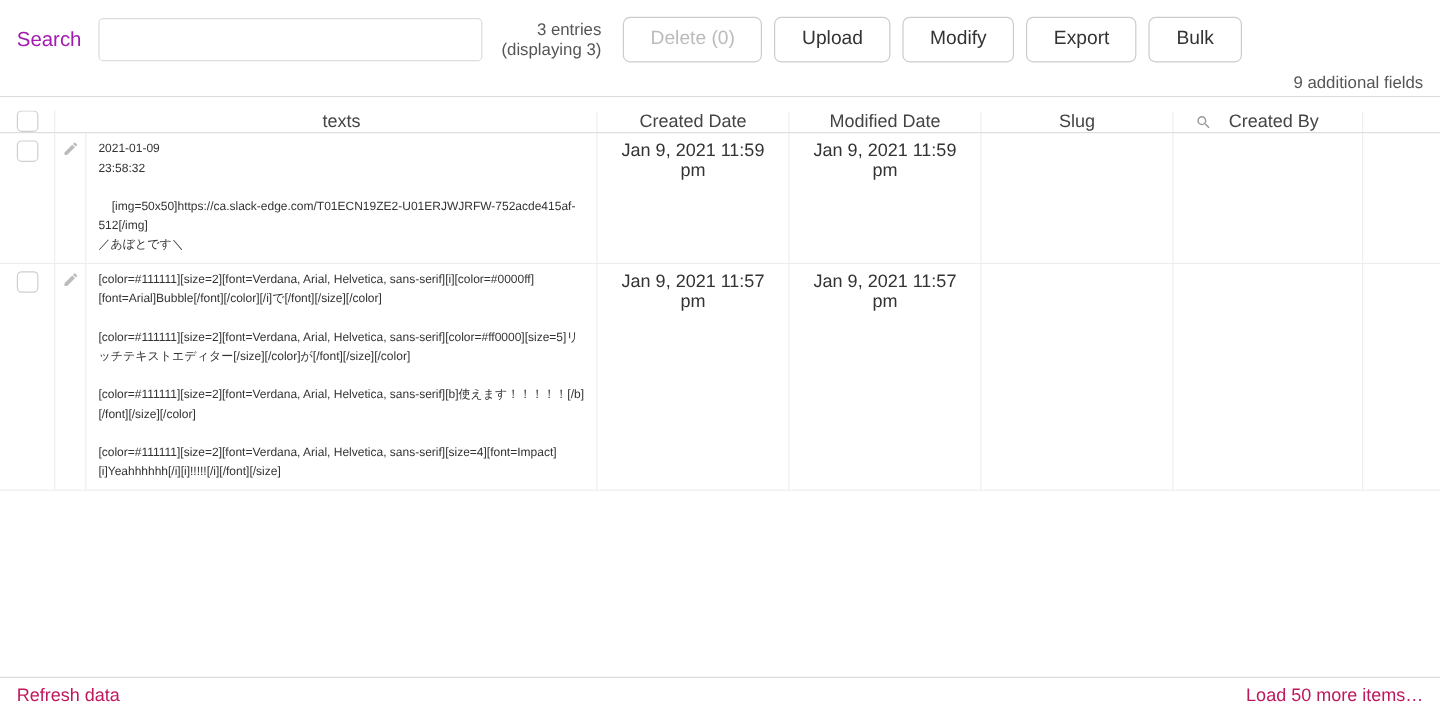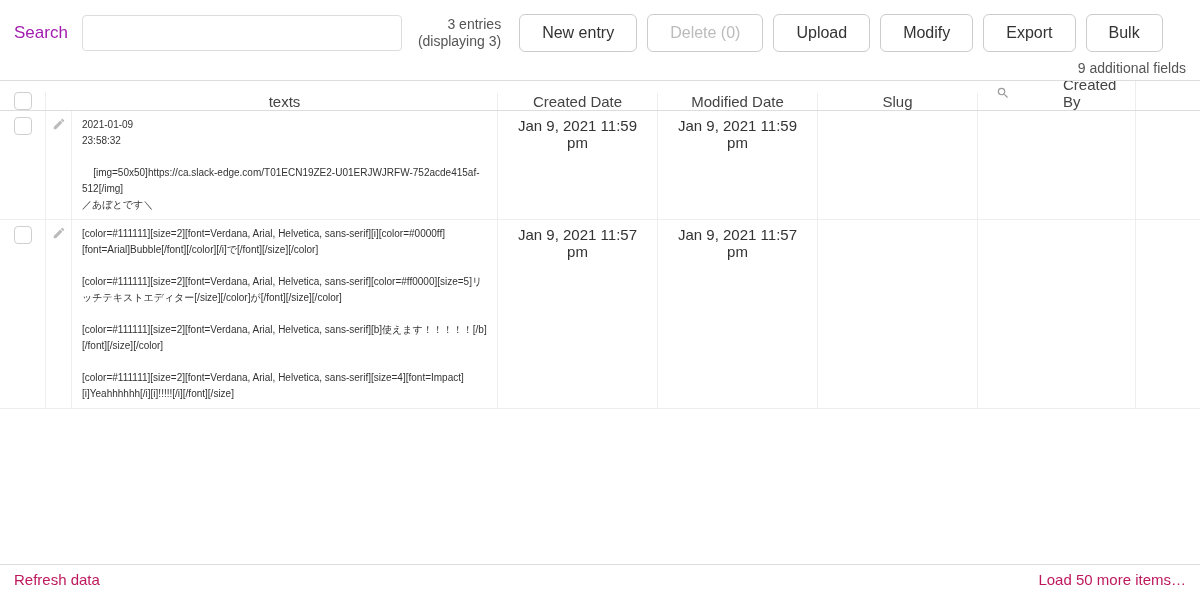--- a/index.html
+++ b/index.html
@@ -88,21 +88,21 @@
   }
   .hc { justify-content: center; }
   .col-cb   { width: 46px; flex: none; justify-content: center; padding: 0; }
   .col-edit { width: 26px; flex: none; justify-content: center; padding: 0; }
   .col-text { width: 426px; flex: none; }
   .col-date { width: 160px; flex: none; }
   .col-slug { width: 160px; flex: none; }
   .col-creator { width: 158px; flex: none; position: relative; }
   .col-remain { flex: 1; border-right: none; }
   .hc.col-text, .hc.col-date, .hc.col-slug { justify-content: center; }
-  .hc.col-creator { justify-content: flex-start; padding-left: 10px; gap: 39px; }
+  .hc.col-creator { justify-content: flex-start; padding-left: 10px; }
 
   .checkbox {
     width: 18px; height: 18px;
     border: 1px solid #cfcfcf;
     border-radius: 4px;
     background: #fff;
     cursor: pointer;
   }
   .pencil-icon svg { width: 14px; height: 14px; fill: #bbb; }
   .search-icon-cell {
@@ -147,21 +147,20 @@
 </head>
 <body>
 
 <div class="top-bar">
   <span class="search-label">Search</span>
   <input class="search-input" type="text" placeholder="" value="" style="">
   <div class="entries-info">
     <div>3 entries</div>
     <div>(displaying 3)</div>
   </div>
-  <button class="btn">New entry</button>
   <button class="btn disabled">Delete (0)</button>
   <button class="btn">Upload</button>
   <button class="btn">Modify</button>
   <button class="btn">Export</button>
   <button class="btn">Bulk</button>
 </div>
 
 <div class="additional-fields">9 additional fields</div>
 
 <div class="grid-wrap">

